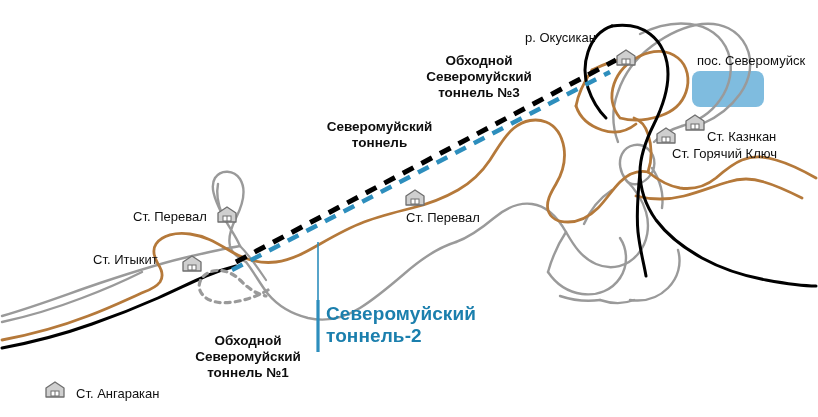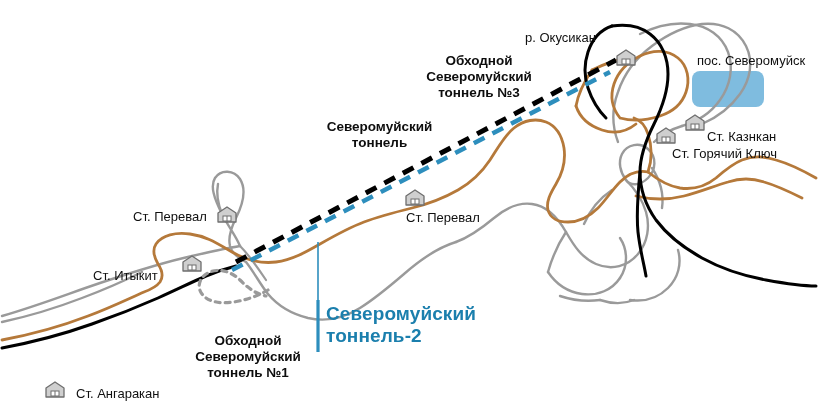--- a/index.html
+++ b/index.html
@@ -245,21 +245,21 @@
 
   <div class="map-label lbl-blue" style="left:326px; top:303px; width:170px;">Северомуйский
 тоннель-2</div>
 
   <div class="map-label lbl-river" style="left:525px; top:30px;">р. Окусикан</div>
 
   <div class="map-label lbl-settlement" style="left:697px; top:53px;">пос. Северомуйск</div>
 
   <div class="map-label lbl-station" style="left:76px; top:386px;">Ст. Ангаракан</div>
 
-  <div class="map-label lbl-station" style="left:93px; top:252px;margin-top:16px;">Ст. Итыкит</div>
+  <div class="map-label lbl-station" style="left:93px; top:252px;">Ст. Итыкит</div>
 
   <div class="map-label lbl-station" style="left:133px; top:209px;">Ст. Перевал</div>
 
   <div class="map-label lbl-station" style="left:406px; top:210px;">Ст. Перевал</div>
 
   <div class="map-label lbl-station" style="left:664px; top:146px;margin-left:8px;">Ст. Горячий Ключ</div>
 
   <div class="map-label lbl-station" style="left:707px; top:129px;">Ст. Казнкан</div>
 
 </div>

